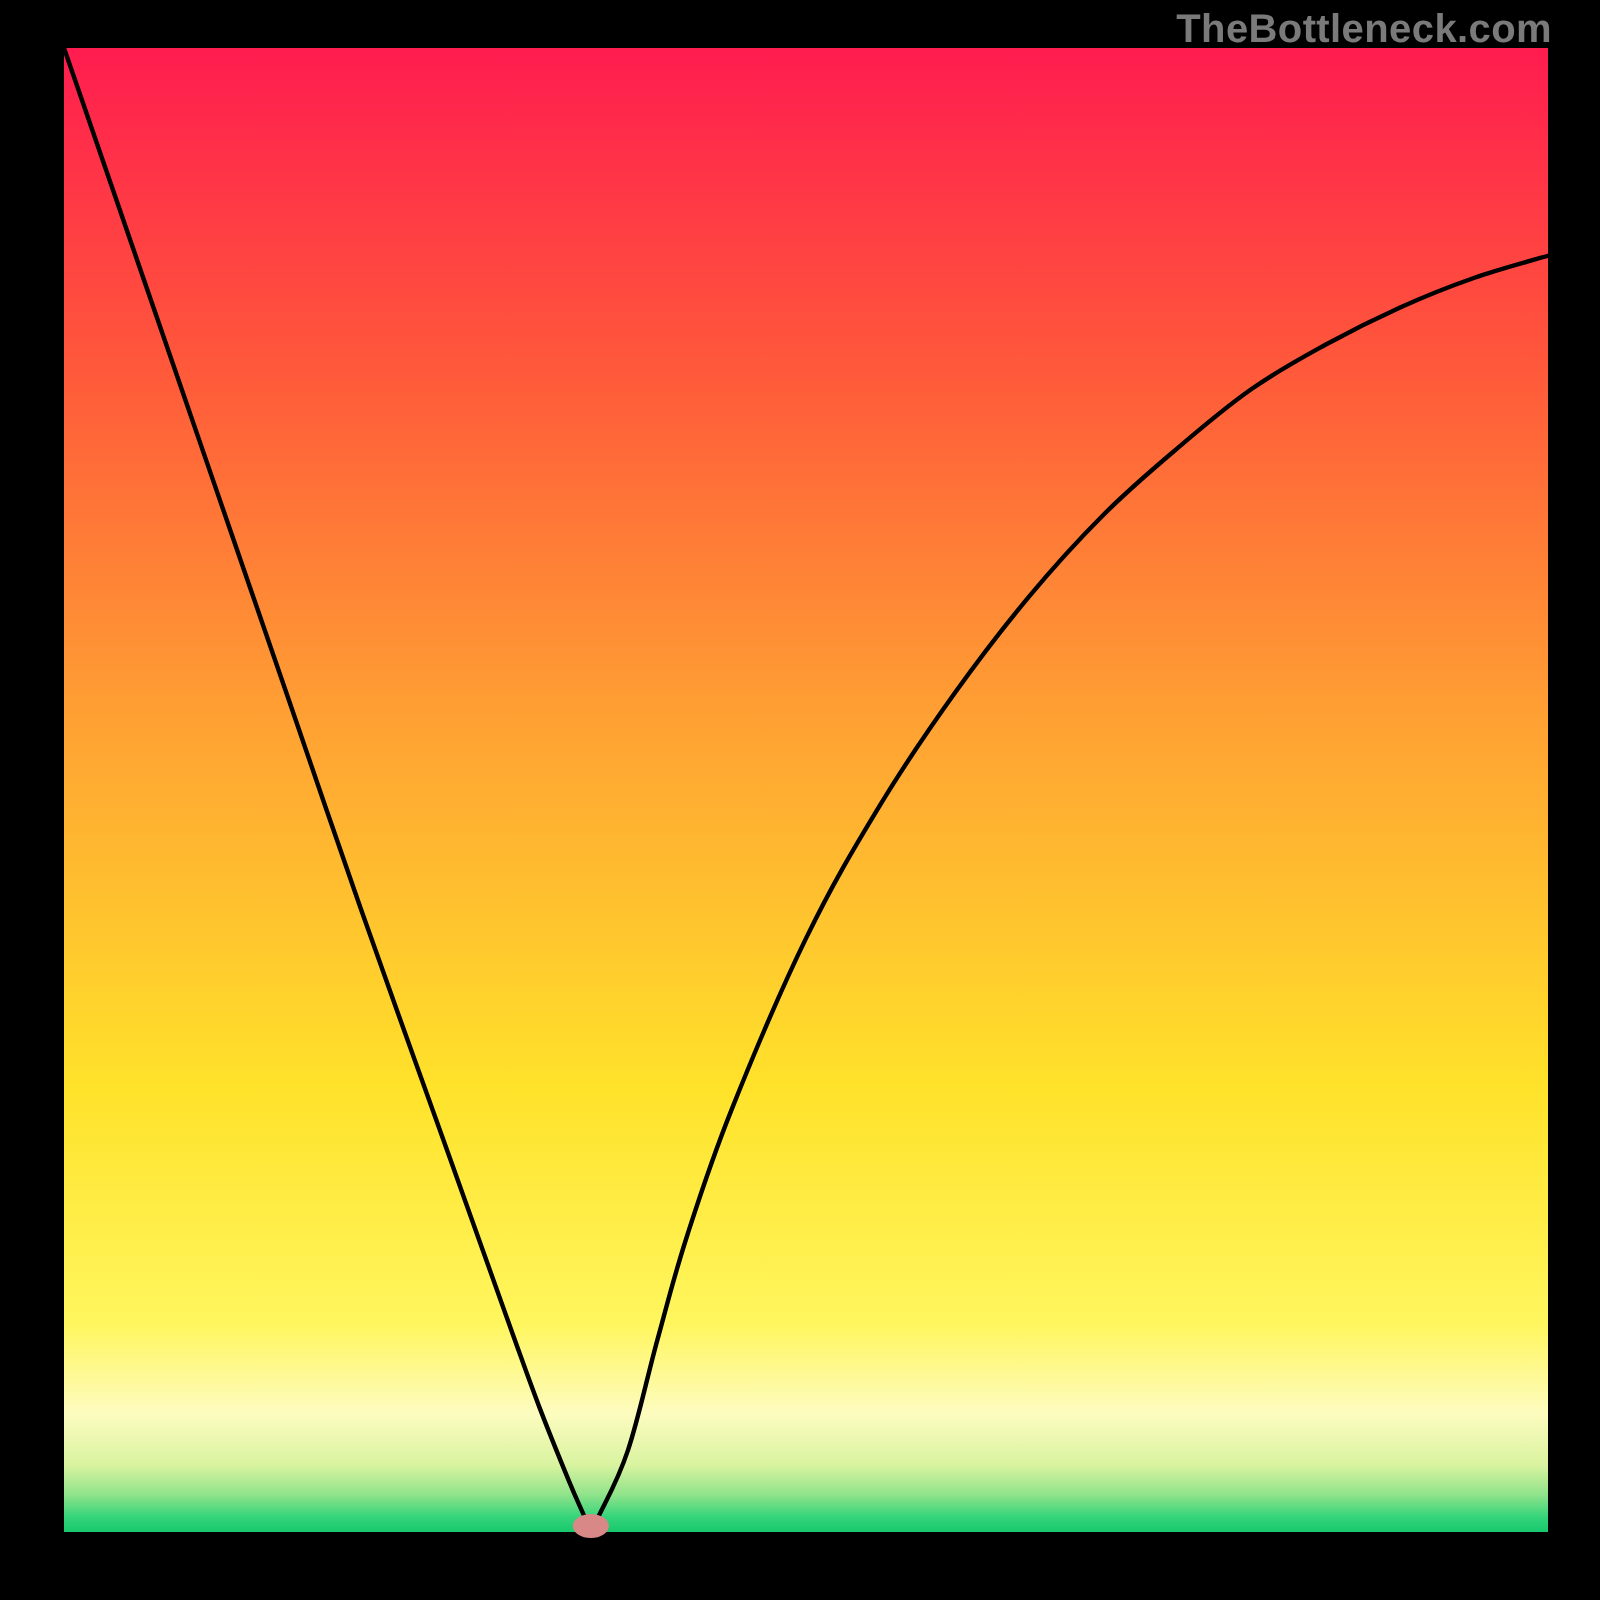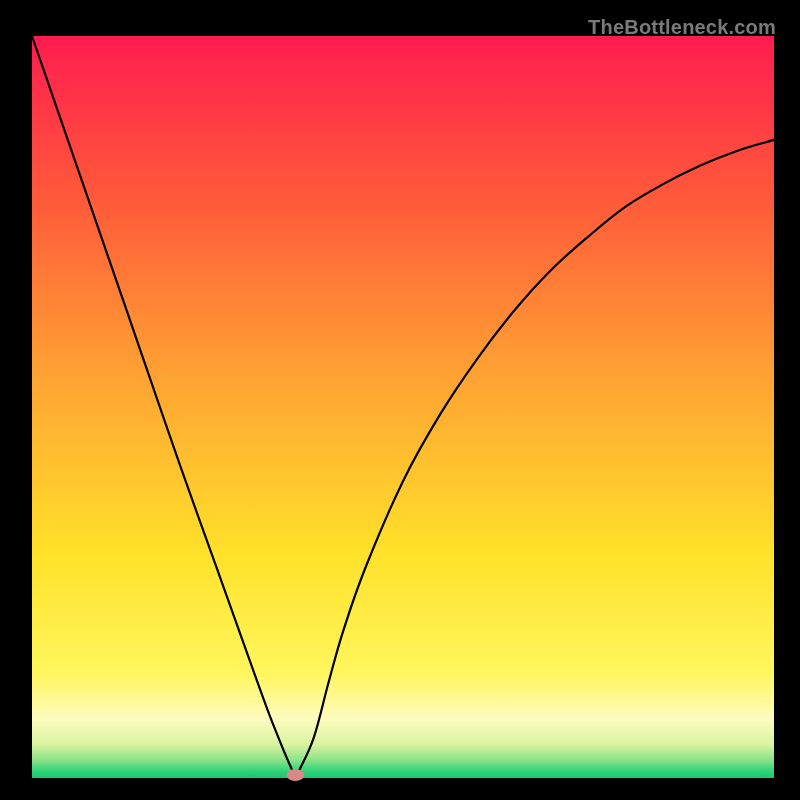--- a/index.html
+++ b/index.html
@@ -6,21 +6,21 @@
     margin: 0;
     padding: 0;
     width: 800px;
     height: 800px;
     background: #000;
     overflow: hidden;
   }
   #frame {
     position: absolute;
     left: 0;
-    top: 12px;
+    top: 0;
     width: 800px;
     height: 582px;
     background: #000;
   }
   #watermark {
     position: absolute;
     top: 4px;
     right: 24px;
     font-family: Arial, Helvetica, sans-serif;
     font-size: 20px;

